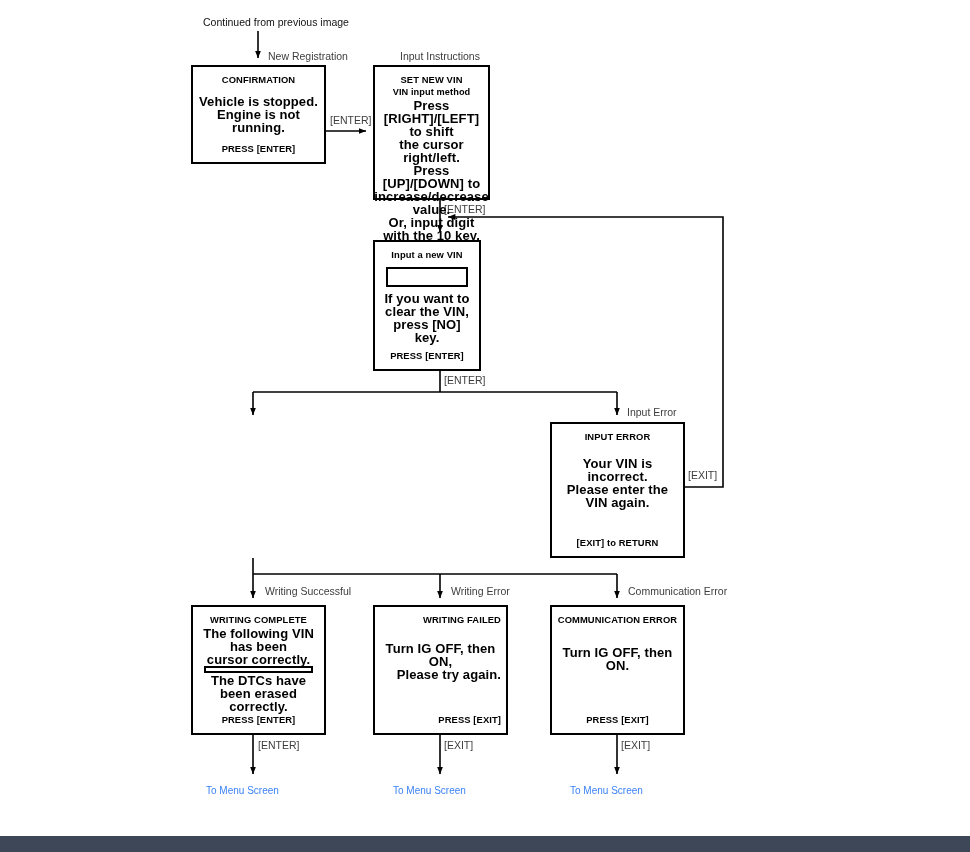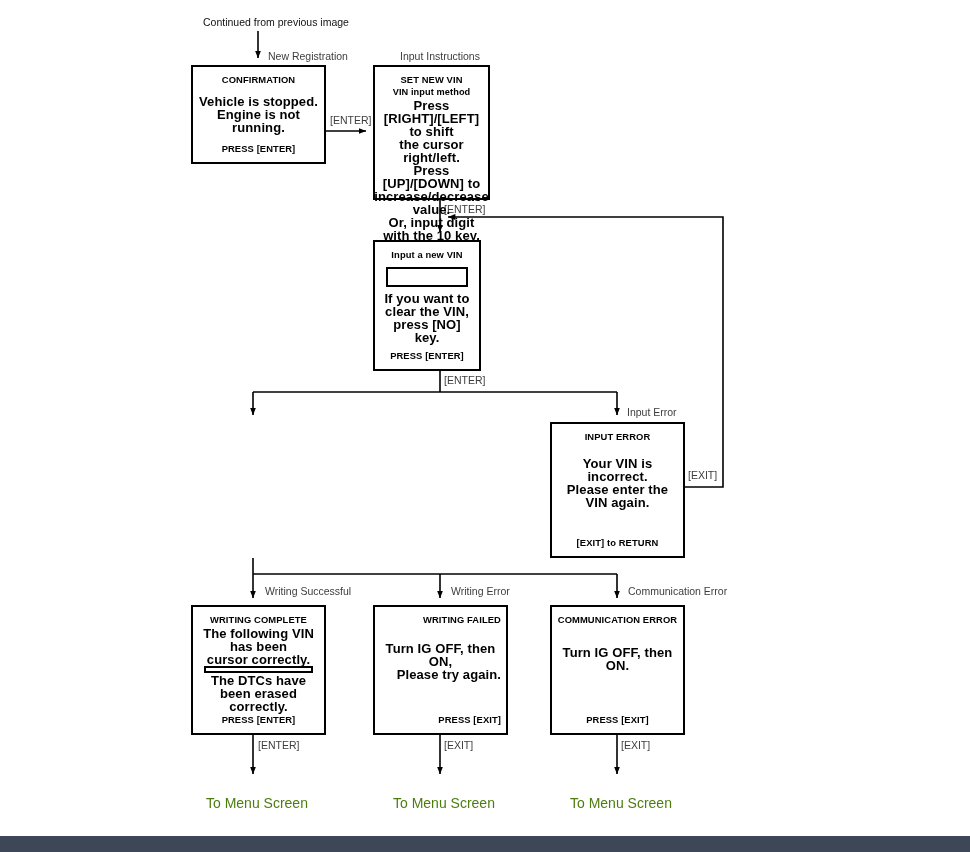--- a/index.html
+++ b/index.html
@@ -72,25 +72,24 @@
     position: absolute;
     font-family: "Liberation Sans", sans-serif;
     font-size: 10.5px;
     line-height: 12px;
     color: #3d3d3d;
     white-space: nowrap;
   }
   .terminal-label {
     position: absolute;
     font-family: "Liberation Sans", sans-serif;
-    font-size: 14px;
+    font-size: 10px;
     line-height: 14px;
-    color: #4d7c0f;
+    color: #3b82f6;
     white-space: nowrap;
-    margin-top: 12px;
   }
   .caption-top {
     position: absolute;
     font-family: "Liberation Sans", sans-serif;
     font-size: 10.5px;
     line-height: 12px;
     color: #111111;
     white-space: nowrap;
   }
   #bottom-bar {

